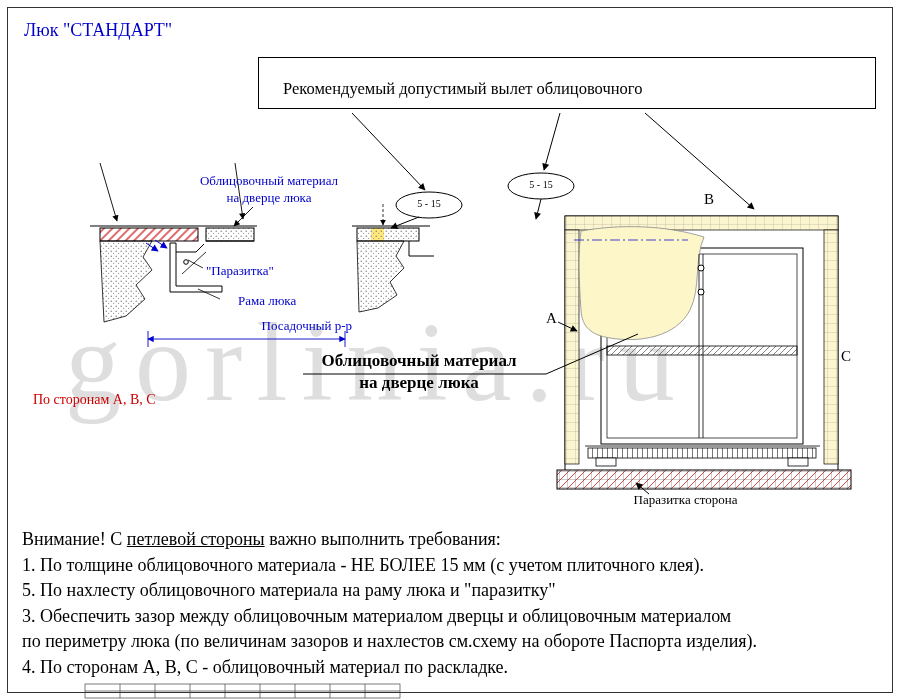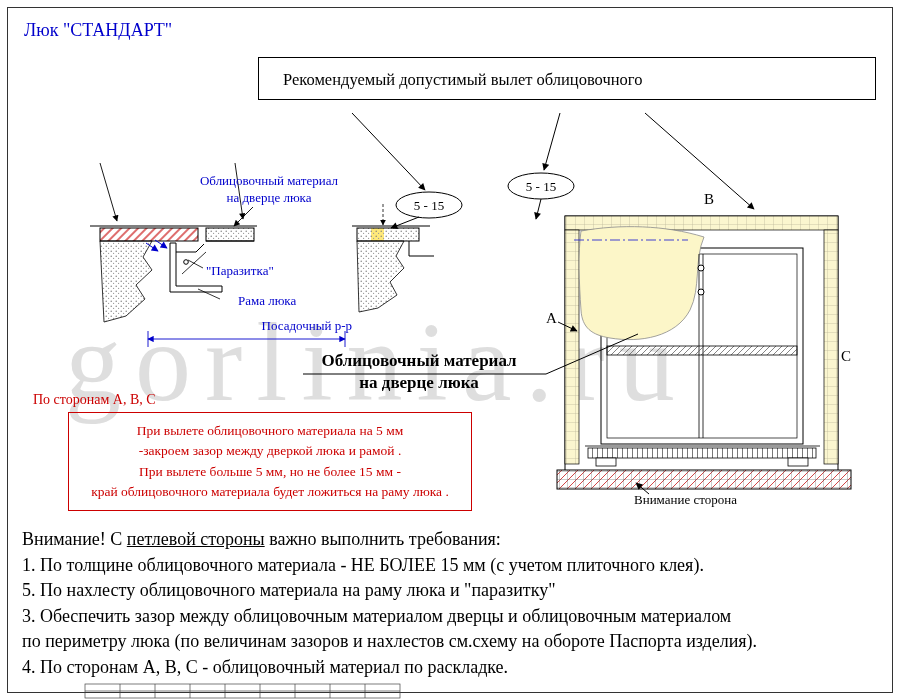--- a/index.html
+++ b/index.html
@@ -7,33 +7,33 @@
           font-family:"Liberation Serif", serif; overflow:hidden; color:#000; }
   .frame { position:absolute; left:7px; top:7px; right:7px; bottom:7px;
            border:1px solid #333; z-index:2; pointer-events:none; }
   .watermark { position:absolute; left:52px; top:298px; z-index:1;
                font-size:112px; letter-spacing:14px; color:#d6d6d6; opacity:.8;
                font-family:"Liberation Serif", serif; white-space:nowrap;margin-left:13px; }
   .drawing { position:absolute; left:0; top:0; z-index:2; }
   .txt { position:absolute; z-index:3; }
   .title { left:24px; top:20px; font-size:18px; color:#0000cc; }
   .notebox { left:258px; top:57px; width:618px; box-sizing:border-box;
-             border:1px solid #000; padding:10px 10px 7px 24px;
+             border:1px solid #000; padding:19px 10px 7px 24px;
              font-size:16.5px; line-height:1.45; background:transparent; }
   .blue { color:#0000cc; }
   .lbl { font-size:13.5px; line-height:1.35; }
   .lbl-sm { font-size:13px; line-height:1.3; }
   .red { color:#cc0000; }
   .redbox { left:68px; top:412px; width:404px; box-sizing:border-box;
             border:1px solid #cc0000; padding:8px 4px; font-size:13.5px;
             line-height:1.5; text-align:center; color:#cc0000; }
   .callout { left:290px; top:350px; width:258px; text-align:center;
              font-weight:bold; font-size:17px; line-height:1.32; }
   .sideletter { font-size:15px; }
-  .dimval { width:66px; text-align:center; font-size:13px; }
+  .dimval { width:66px; text-align:center; font-size:10px; }
   .hinge-label { left:598px; top:492px; width:175px; text-align:center; font-size:13px; }
   .reqs { left:22px; top:527px; width:864px; font-size:18px; line-height:1.42; }
   .reqs .item { white-space:pre-line; }
   .u { text-decoration:underline; }
 </style>
 </head>
 <body>
 
 <div class="page">
 
@@ -185,35 +185,29 @@
   <div class="txt blue lbl-sm" style="left:206px; top:263px;">"Паразитка"</div>
   <div class="txt blue lbl-sm" style="left:238px; top:293px;">Рама люка</div>
   <div class="txt blue lbl-sm" style="left:212px; top:318px; width:140px; text-align:right;">Посадочный р-р</div>
 
   <div class="txt dimval" style="left:396px; top:198px;">5 - 15</div>
   <div class="txt dimval" style="left:508px; top:179px;">5 - 15</div>
 
   <div class="txt sideletter" style="left:546px; top:310px;">А</div>
   <div class="txt sideletter" style="left:704px; top:191px;">В</div>
   <div class="txt sideletter" style="left:841px; top:348px;">С</div>
-  <div class="txt hinge-label">Внимание сторона</div>
+  <div class="txt hinge-label">Паразитка сторона</div>
 
   <div class="txt callout">
     <div>Облицовочный материал</div>
     <div>на дверце люка</div>
   </div>
 
   <div class="txt red" style="left:33px; top:392px; font-size:14px;">По сторонам А, В, С</div>
 
-  <div class="txt redbox">
-    <div>При вылете облицовочного материала  на 5 мм</div>
-    <div>-закроем зазор между дверкой люка и рамой .</div>
-    <div>При вылете больше 5 мм, но не более 15 мм -</div>
-    <div>край облицовочного материала будет ложиться на раму люка .</div>
-  </div>
 
   <div class="txt reqs">
     <div>
       <span>Внимание! С </span><span class="u">петлевой стороны</span><span> важно выполнить требования:</span>
     </div>
     <div class="item">1. По толщине облицовочного материала - НЕ БОЛЕЕ 15 мм (с учетом плиточного клея).</div>
     <div class="item">5. По нахлесту облицовочного материала на раму люка и "паразитку"</div>
     <div class="item">3. Обеспечить зазор между облицовочным материалом дверцы и облицовочным материалом
  по периметру люка (по величинам зазоров и нахлестов см.схему на обороте Паспорта изделия).</div>
     <div class="item">4. По сторонам А, В, С - облицовочный материал по раскладке.</div>

